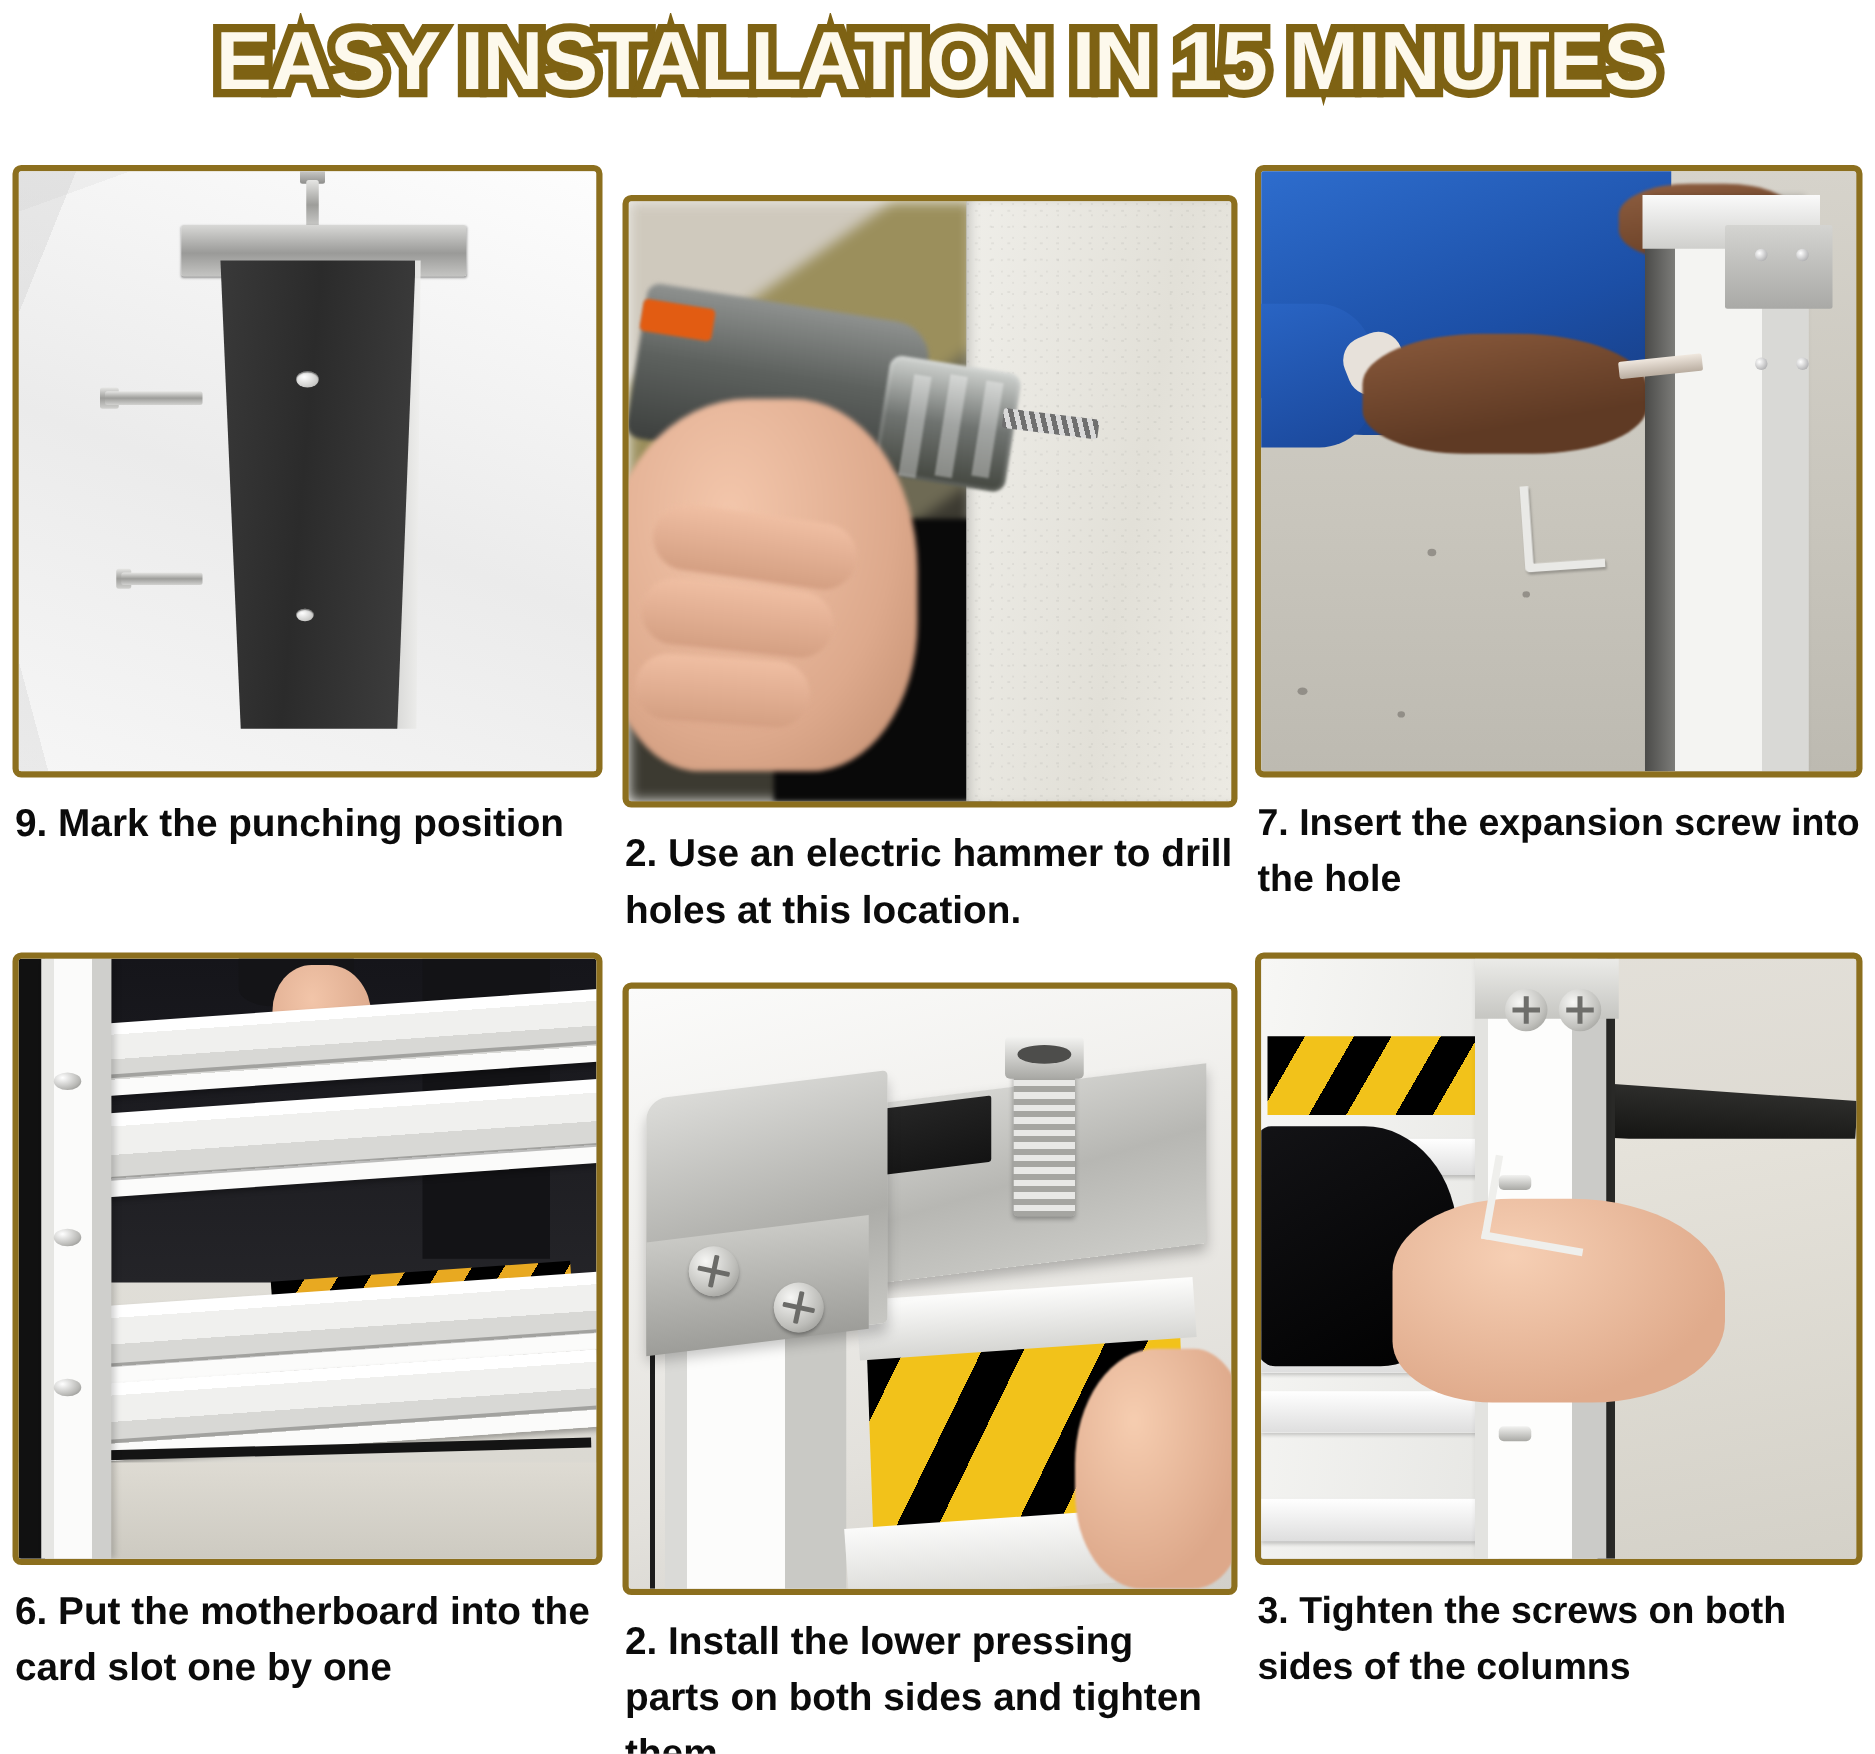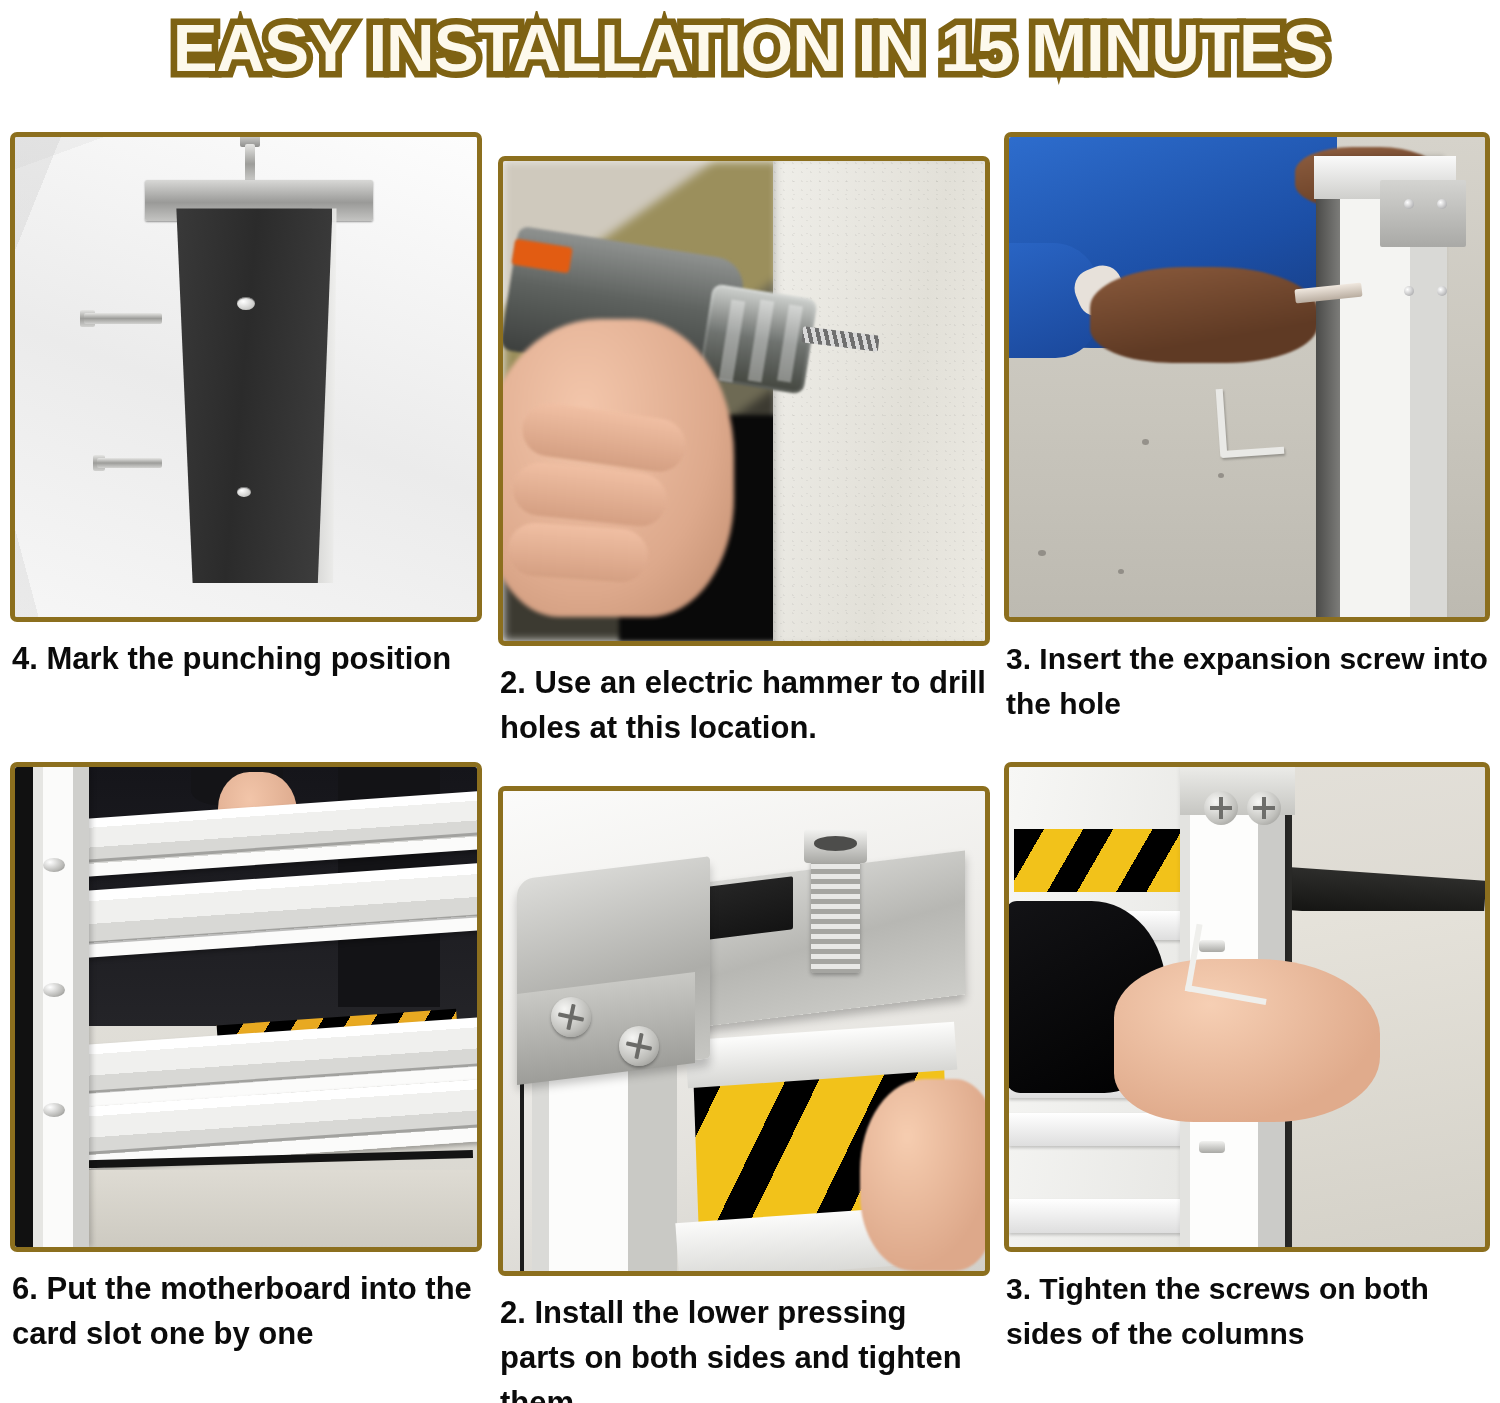--- a/index.html
+++ b/index.html
@@ -312,21 +312,21 @@
           <div class="post-body"></div>
           <div class="stud midcap"></div>
           <div class="stud mid"></div>
           <div class="stud lowcap"></div>
           <div class="stud low"></div>
           <div class="hole h1"></div>
           <div class="hole h2"></div>
         </div>
       </div>
     </div>
-    <div class="caption narrow">4. Mark the punching position</div>
+    <div class="caption narrow">9. Mark the punching position</div>
   </div>
 
   <div class="cell c1 r1">
     <div class="frame sq">
       <div class="scene">
         <div class="p2-bg-left"></div>
         <div class="p2-blackmass"></div>
         <div class="p2-wall"></div>
         <div class="p2-drill-body"></div>
         <div class="p2-drill-orange"></div>
@@ -362,21 +362,21 @@
         <div class="p3-colcap"></div>
         <div class="p3-plate"></div>
         <div class="p3-screwdot" style="left:83%;top:13%;"></div>
         <div class="p3-screwdot" style="left:90%;top:13%;"></div>
         <div class="p3-screwdot" style="left:83%;top:31%;"></div>
         <div class="p3-screwdot" style="left:90%;top:31%;"></div>
         <div class="p3-tool"></div>
         <div class="p3-allen"></div>
       </div>
     </div>
-    <div class="caption wide">3. Insert the expansion screw into the hole</div>
+    <div class="caption wide">7. Insert the expansion screw into the hole</div>
   </div>
 
   <div class="cell c0 r2">
     <div class="frame sq">
       <div class="scene">
         <div class="p4-bg"></div>
         <div class="p4-darkback"></div>
         <div class="p4-person-leg"></div>
         <div class="p4-sleeve"></div>
         <div class="p4-hand"></div>

